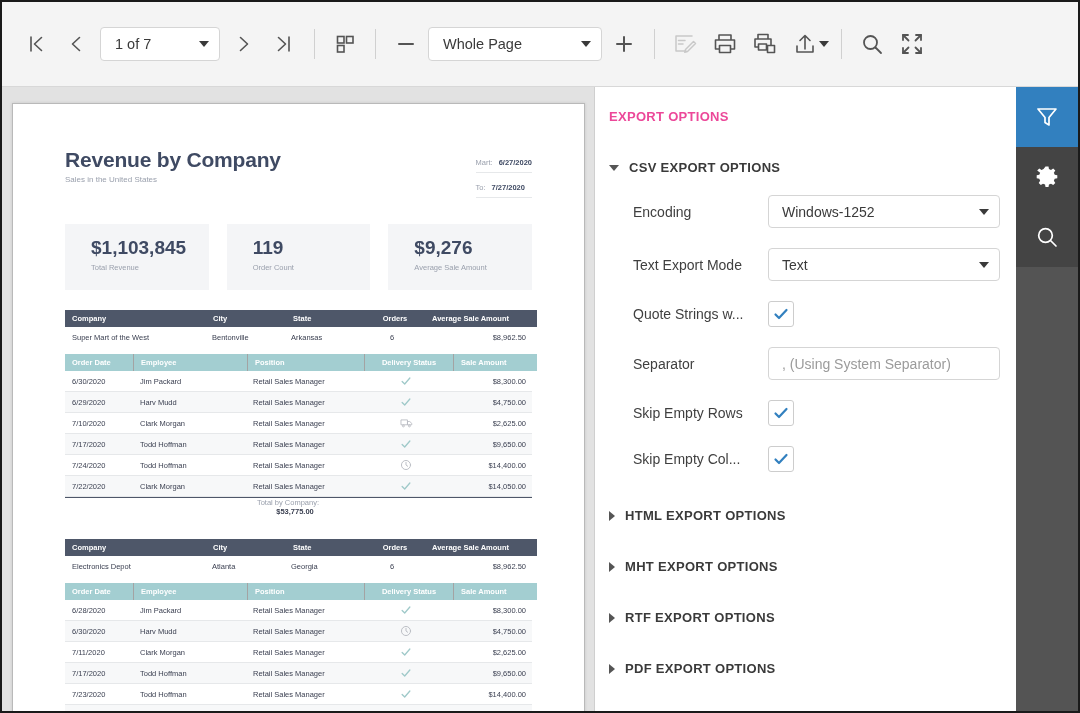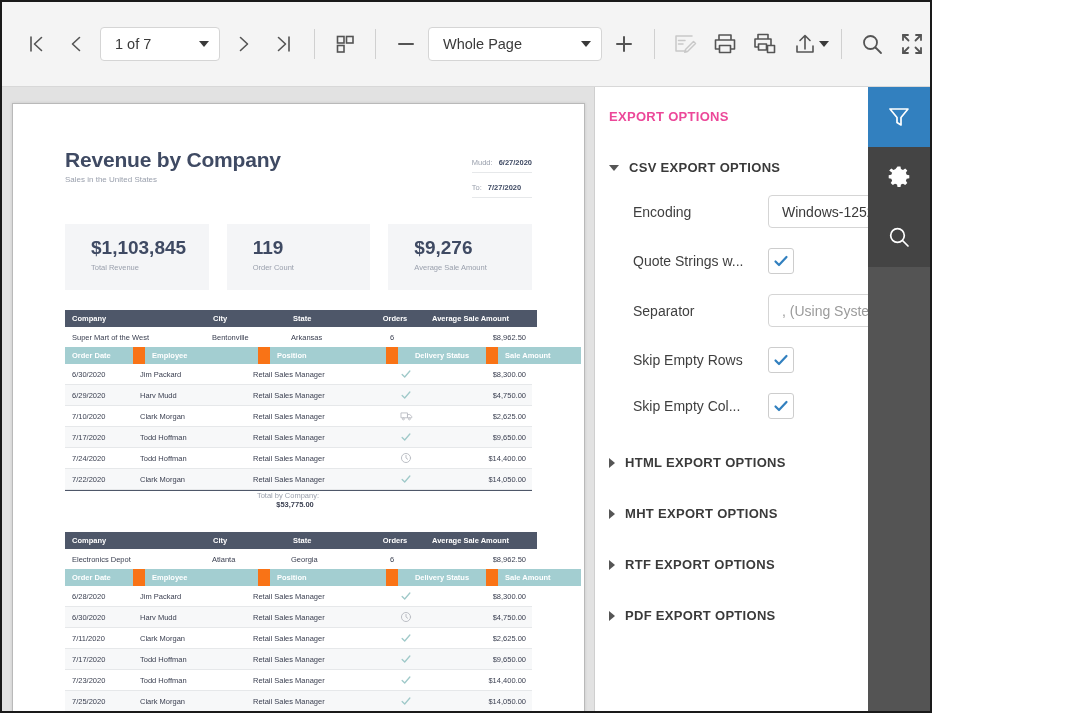--- a/index.html
+++ b/index.html
@@ -4,21 +4,21 @@
 <style>
   * { box-sizing: border-box; margin: 0; padding: 0; }
   html, body {
     width: 1080px; height: 713px;
     font-family: "Liberation Sans", sans-serif;
     background: #ffffff;
     overflow: hidden;
   }
   .app {
     position: relative;
-    width: 932px; height: 713px;
+    width: 1080px; height: 713px;
     border: 2px solid #1a1a1a;
     background: #ffffff;
     display: flex; flex-direction: column;
   }
 
   
   .toolbar {
     height: 85px; flex: 0 0 85px;
     background: #f4f4f4;
     border-bottom: 1px solid #d8d8d8;
@@ -116,22 +116,22 @@
   }
   .row-main {
     display: flex; height: 20px; align-items: center;
     border-bottom: 0;
   }
   .row-main > div {
     font-size: 7.5px; color: #3c4152; padding-left: 7px;
     white-space: nowrap; overflow: hidden;
   }
   .thead-sub {
-    display: flex; background: #f97316; height: 17px;
-    align-items: center; gap: 12px; margin-top: 0;
+    display: flex; background: #a3a3a3; height: 17px;
+    align-items: center; gap: 1px; margin-top: 7px;
   }
   .thead-sub > div {
     color: #ffffff; font-size: 7.5px; font-weight: bold;
     background: #a3ced1; height: 17px; line-height: 17px;
     padding-left: 7px; overflow: hidden; white-space: nowrap;
   }
   .drow {
     display: flex; height: 21px; align-items: center;
     border-bottom: 1px solid #e6e8ea;
   }
@@ -348,21 +348,21 @@
       <div class="page">
         <div class="page-inner">
 
           <div class="rpt-head">
             <div class="rpt-title-wrap">
               <div class="rpt-title">Revenue by Company</div>
               <div class="rpt-sub">Sales in the United States</div>
             </div>
             <div class="rpt-dates">
               <div class="drow">
-                <span class="dlab">Mudd:</span>
+                <span class="dlab">Mart:</span>
                 <span class="dval">6/27/2020</span>
               </div>
               <div class="drow">
                 <span class="dlab">To:</span>
                 <span class="dval">7/27/2020</span>
               </div>
             </div>
           </div>
 
           <div class="kpis" id="kpis">
@@ -555,20 +555,29 @@
       <div id="groups">
           <div class="group">
             <span class="tri-d"></span>
             <span class="gtxt">CSV EXPORT OPTIONS</span>
           </div>
           <div class="opt-row">
             <div class="opt-label">Encoding</div>
             <div class="opt-ctl">
               <div class="p-select">
                 <span class="lbl">Windows-1252</span>
+                <span class="caret"></span>
+              </div>
+            </div>
+          </div>
+          <div class="opt-row">
+            <div class="opt-label">Text Export Mode</div>
+            <div class="opt-ctl">
+              <div class="p-select">
+                <span class="lbl">Text</span>
                 <span class="caret"></span>
               </div>
             </div>
           </div>
           <div class="opt-row">
             <div class="opt-label">Quote Strings w...</div>
             <div class="opt-ctl">
               <div class="chk">
                 <svg width="18" height="18" viewBox="0 0 18 18" fill="none" stroke="#3280bf" stroke-width="2.2" stroke-linecap="round" stroke-linejoin="round">
                   <path d="M3.5 9.5 L7 13 L14.5 5"></path>

